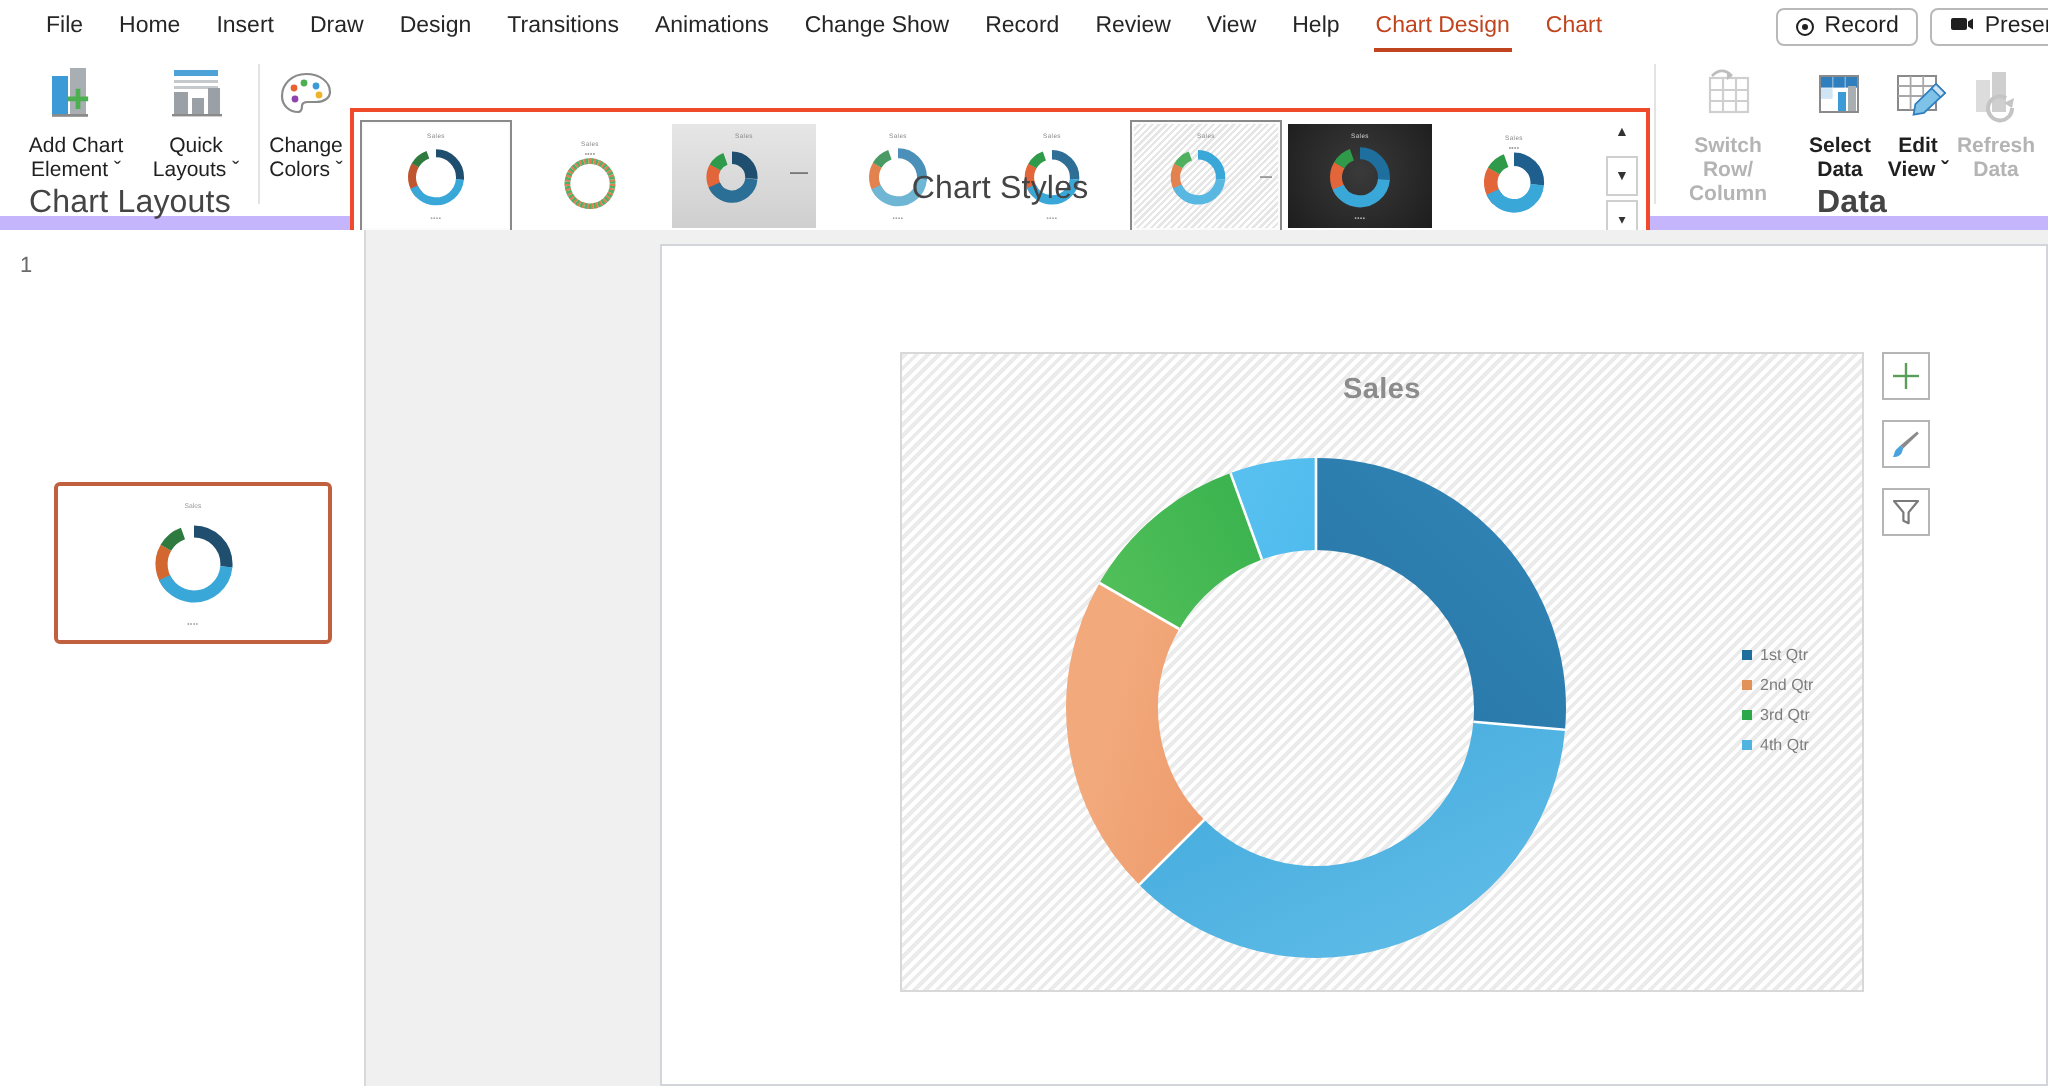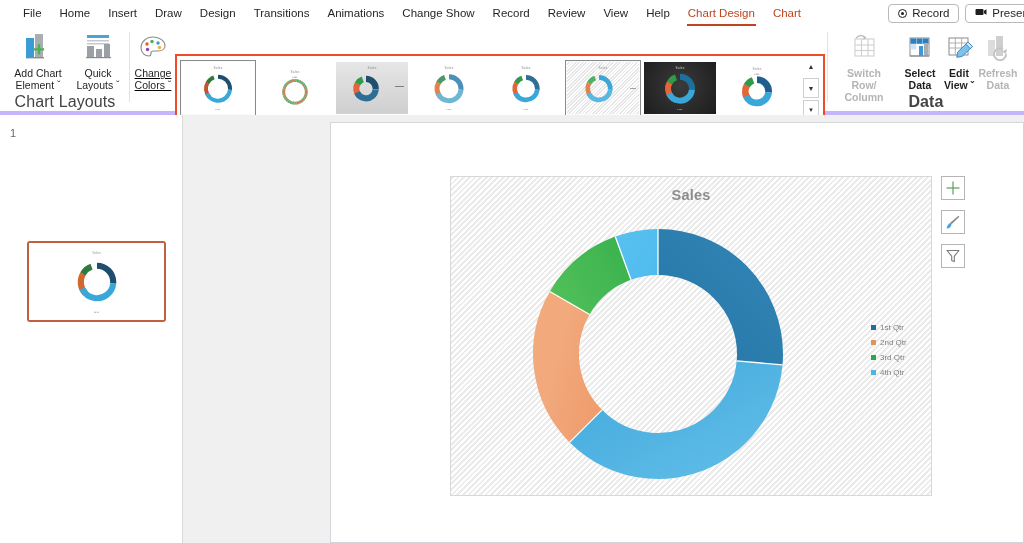--- a/index.html
+++ b/index.html
@@ -42,21 +42,21 @@
     width:9px; height:9px; border-radius:50%;
     border:1.5px solid #1f1f1f; position:relative; flex:0 0 auto;
   }
   .rec-dot::after {
     content:""; position:absolute; inset:2px; border-radius:50%; background:#1f1f1f;
   }
 
   
   .ribbon {
     position:absolute; left:0; top:26px; width:1024px; height:89px;
-    background:#ffffff; border-bottom:4px solid #c4b5fd;
+    background:#ffffff; border-bottom:7px solid #c4b5fd;
   }
   .rgroup { position:absolute; top:0; height:89px; }
   .rgroup-label {
     position:absolute; bottom:4px; left:0; width:100%;
     text-align:center; font-size:16px; color:#444; letter-spacing:.1px;
   }
   .rdiv { position:absolute; top:6px; width:1px; height:70px; background:#e3e3e3; }
 
   .bigbtn {
     position:absolute; top:4px; width:60px; text-align:center; cursor:default;
@@ -234,21 +234,21 @@
           </svg>
         </div>
         <div class="lbl"><span>Quick</span><br>
                          <span>Layouts ˇ</span></div>
       </div>
       <div class="rgroup-label" style="width:130px;">Chart Layouts</div>
     </div>
     <div class="rdiv" style="left:129px;"></div>
 
     <div class="rgroup" style="left:130px; width:46px;">
-      <div class="bigbtn" style="left:-7px;text-decoration:underline;">
+      <div class="bigbtn" style="left:-7px;">
         <div class="ico">
           <svg width="34" height="32" viewBox="0 0 34 32">
             <path d="M17 5 C10 5 5 10 5 16 C5 21 9 24 13 24 C15 24 15 22 15 21 C15 19 17 19 18 19 L22 19 C26 19 29 17 29 14 C29 9 24 5 17 5 Z" fill="#fff" stroke="#8a8a8a" stroke-width="1.1"></path>
             <circle cx="11" cy="12" r="1.7" fill="#e8622f"></circle>
             <circle cx="16" cy="9.5" r="1.7" fill="#4caf50"></circle>
             <circle cx="22" cy="11" r="1.7" fill="#3c9ad6"></circle>
             <circle cx="23.5" cy="15.5" r="1.7" fill="#f0b429"></circle>
             <circle cx="11.5" cy="17.5" r="1.7" fill="#8e44ad"></circle>
           </svg>
         </div>
@@ -363,20 +363,21 @@
         </div>
       </div>
     </div>
 
     <div class="gal-scroll">
       <div class="gal-btn top">▲</div>
       <div class="gal-btn">▼</div>
       <div class="gal-btn">▾</div>
     </div>
 
+    <div class="rgroup-label" style="left:176px; width:648px; bottom:4px; position:absolute;">Chart Styles</div>
 
     <div class="rdiv" style="left:827px;"></div>
 
     <div class="rgroup" style="left:828px; width:196px;font-weight:bold;">
       <div class="bigbtn disabled" style="left:6px;">
         <div class="ico">
           <svg width="34" height="32" viewBox="0 0 34 32">
             <rect x="8" y="7" width="19" height="17" fill="none" stroke="#cfcfcf" stroke-width="1.1"></rect>
             <line x1="8" y1="13" x2="27" y2="13" stroke="#cfcfcf" stroke-width="1.1"></line>
             <line x1="8" y1="18.5" x2="27" y2="18.5" stroke="#cfcfcf" stroke-width="1.1"></line>

